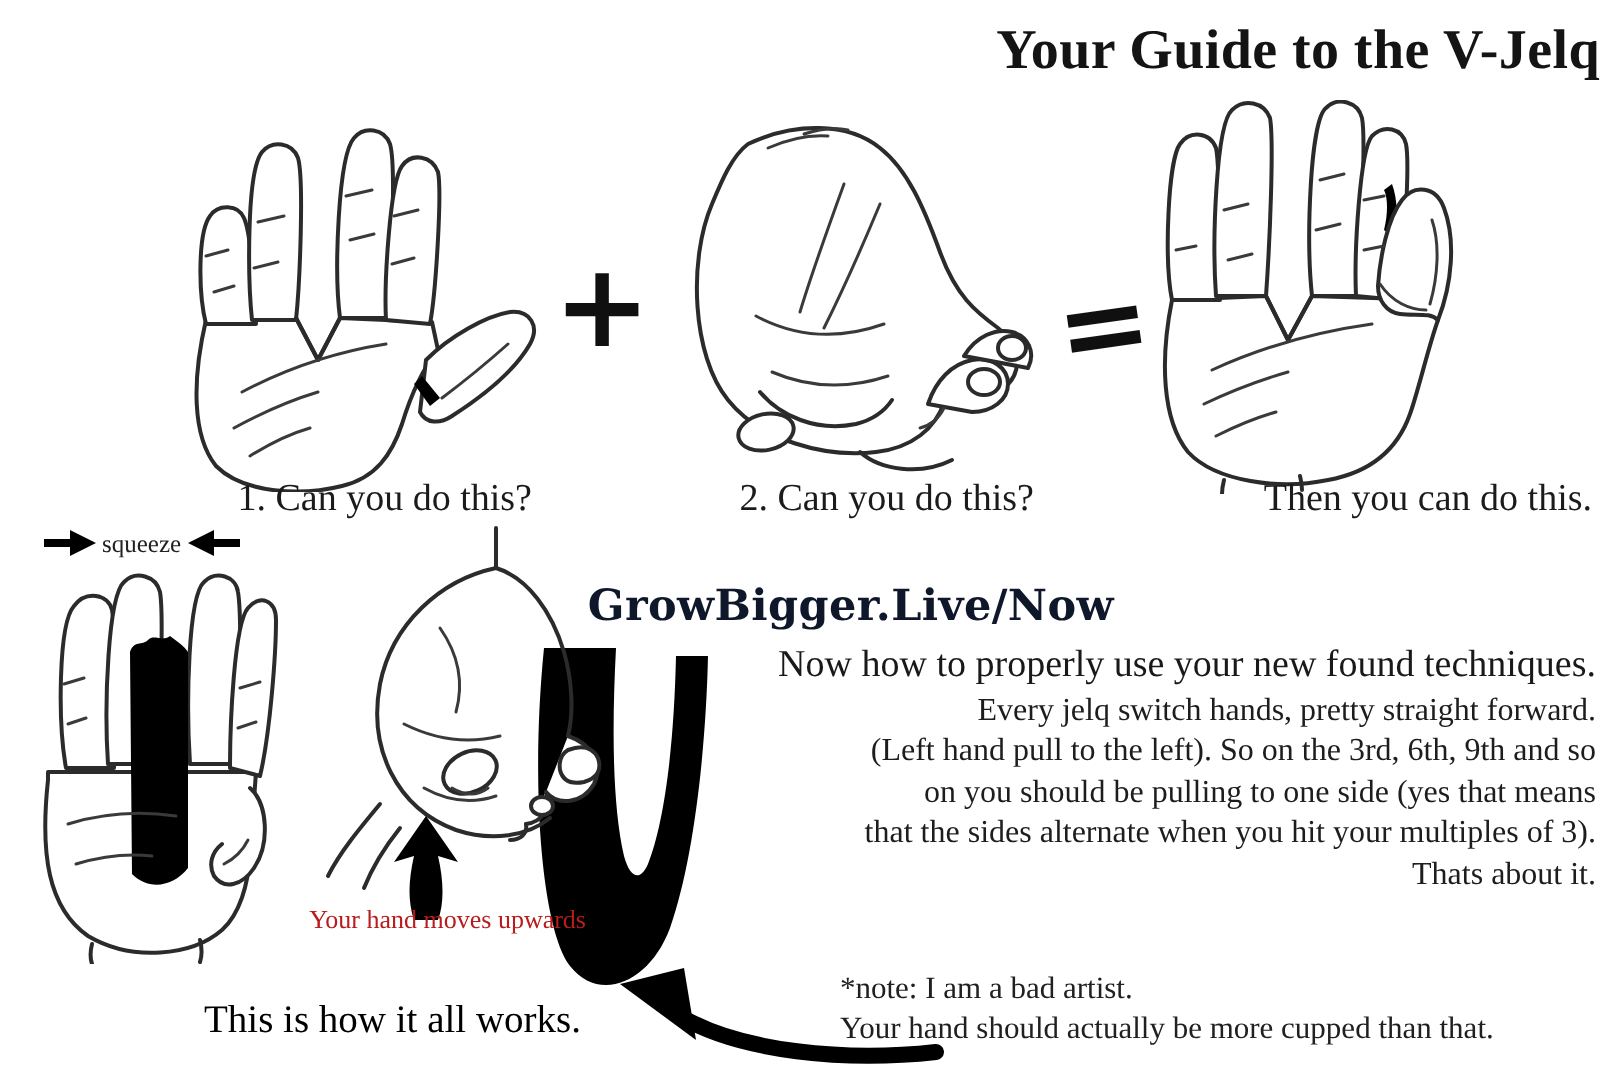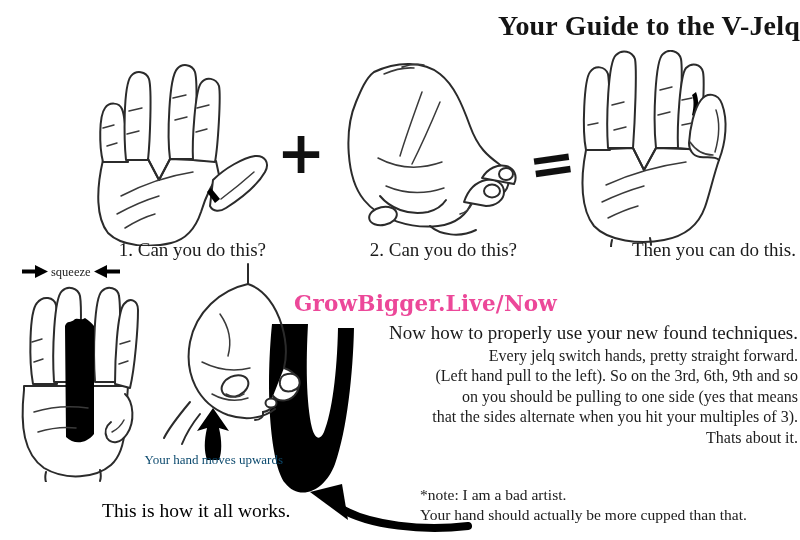--- a/index.html
+++ b/index.html
@@ -14,25 +14,25 @@
   .op{font-family:"DejaVu Sans",sans-serif;font-weight:bold;color:#101010;line-height:1}
   #plus{left:276px;top:124px;width:50px;font-size:58px;text-align:center}
   #equals{left:522px;top:136px;width:60px;font-size:56px;text-align:center;transform:rotate(-8deg)}
   .caption{top:239px;font-size:19px;color:#1b1b1b}
   #cap1{left:70px;width:196px}
   #cap2{left:325px;width:192px}
   #cap3{left:556px;width:240px}
   #squeeze-row{left:22px;top:265px;display:flex;align-items:flex-start;gap:3px}
   #squeeze-row span{font-size:12.5px;color:#222}
   #watermark{left:285px;top:291px;width:272px;font-size:21.5px;font-weight:bold;
-    font-family:"DejaVu Serif","Liberation Serif",serif;color:#ec4899;letter-spacing:.2px}
+    font-family:"DejaVu Serif","Liberation Serif",serif;color:#0f172a;letter-spacing:.2px}
   #instructions{left:372px;top:322px;width:426px}
   #instructions .head{font-size:19px;margin-bottom:2px;color:#191919}
   #instructions .ln{font-size:16px;line-height:20.4px;color:#1d1d1d}
-  #hand-moves{left:133px;top:452px;width:150px;font-size:13px;color:#0c4a6e}
+  #hand-moves{left:143px;top:452px;width:150px;font-size:13px;color:#b91c1c}
   #works{left:102px;top:500px;width:200px;font-size:19.5px;color:#000000}
   #note1{left:420px;top:486px;font-size:15.5px;color:#202020}
   #note2{left:420px;top:506px;font-size:15.5px;color:#202020}
   svg{display:block}
   .sk{fill:none;stroke:#2b2b2b;stroke-width:2;stroke-linecap:round;stroke-linejoin:round}
   .skw{fill:#ffffff;stroke:#2b2b2b;stroke-width:2;stroke-linecap:round;stroke-linejoin:round}
   .thin{fill:none;stroke:#3a3a3a;stroke-width:1.5;stroke-linecap:round}
   .blk{fill:#000000;stroke:none}
 </style>
 </head>

